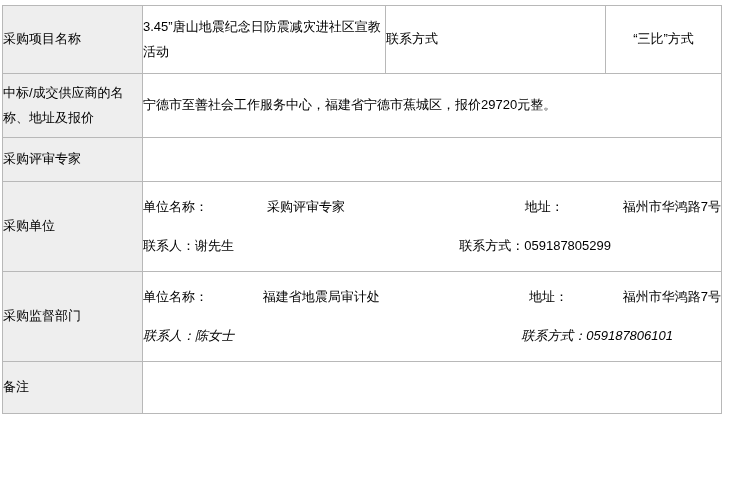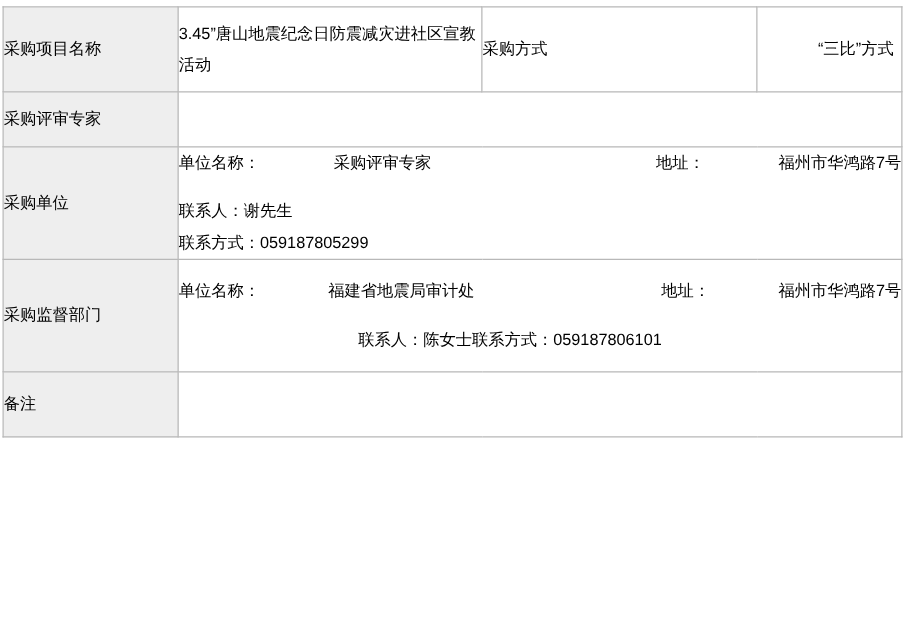--- a/index.html
+++ b/index.html
@@ -36,61 +36,65 @@
   }
   .value-cell {
     background: #ffffff;
     text-align: left;
     padding: 8px 10px 8px 14px;
     font-size: 13px;
     line-height: 1.9;
     color: #000;
   }
   .value-cell.center {
-    text-align: right;
+    text-align: center;
     padding-left: 6px;
     padding-right: 6px;
   }
   .spacer-lg { display: inline-block; width: 62px; }
   .spacer-md { display: inline-block; width: 40px; }
   .two-col {
     display: flex;
     justify-content: space-between;
   }
   .two-col-right {
     display: flex;
     justify-content: space-between;
     padding-right: 110px;
-    flex-direction: column;
   }
   .two-col-right2 {
     display: flex;
-    justify-content: center;
+    justify-content: space-between;
     padding-right: 48px;
+    font-style: italic;
   }
   .line-gap {
     height: 14px;
   }
 </style>
 </head>
 <body>
 
 <table class="doc-table">
   <colgroup>
     <col style="width:140px">
     <col style="width:243px">
     <col style="width:220px">
     <col style="width:116px">
   </colgroup>
   <tbody>
     <tr style="height:68px">
       <td class="label-cell">采购项目名称</td>
       <td class="value-cell">3.45”唐山地震纪念日防震减灾进社区宣教活动</td>
-      <td class="value-cell">采购方式</td>
+      <td class="value-cell">联系方式</td>
       <td class="value-cell center">“三比”方式</td>
+    </tr>
+    <tr style="height:64px">
+      <td class="label-cell">中标/成交供应商的名称、地址及报价</td>
+      <td class="value-cell" colspan="3">宁德市至善社会工作服务中心，福建省宁德市蕉城区，报价29720元整。</td>
     </tr>
     <tr style="height:44px">
       <td class="label-cell">采购评审专家</td>
       <td class="value-cell" colspan="3"></td>
     </tr>
     <tr style="height:90px">
       <td class="label-cell">采购单位</td>
       <td class="value-cell" colspan="3">
         <div class="two-col">
           <span>单位名称：</span>

